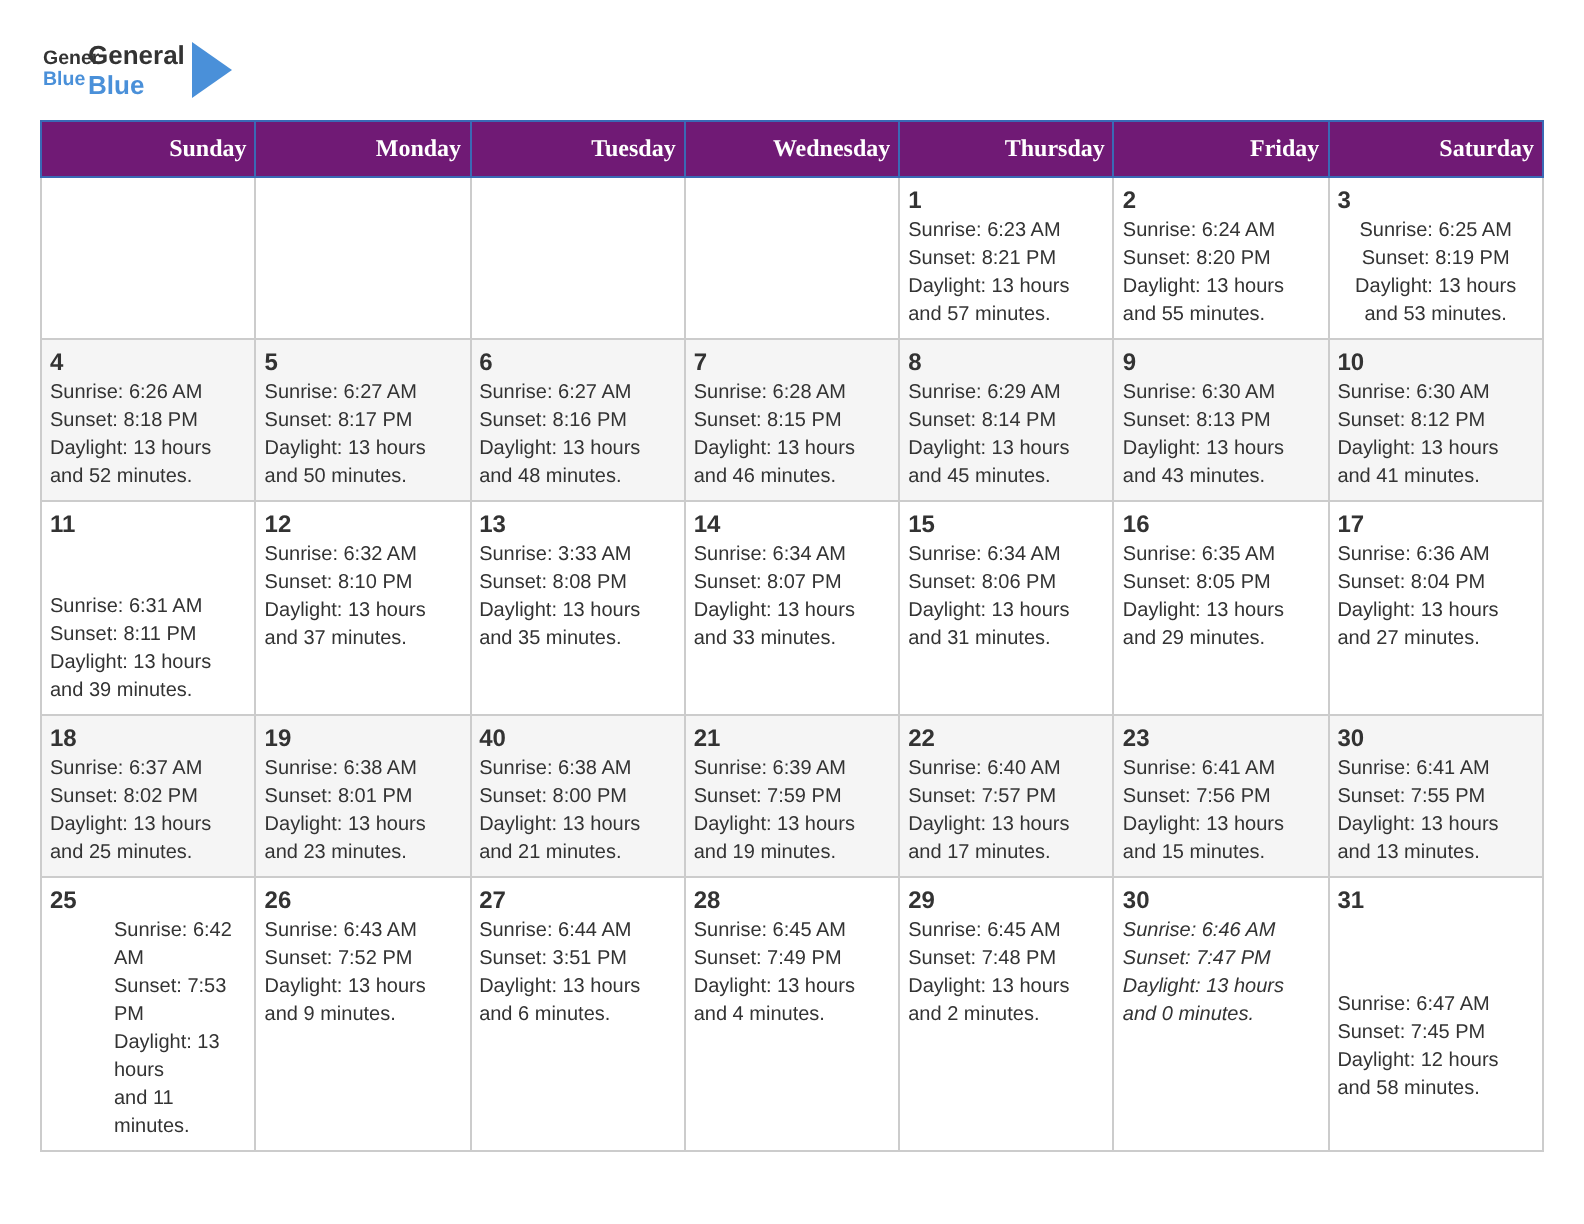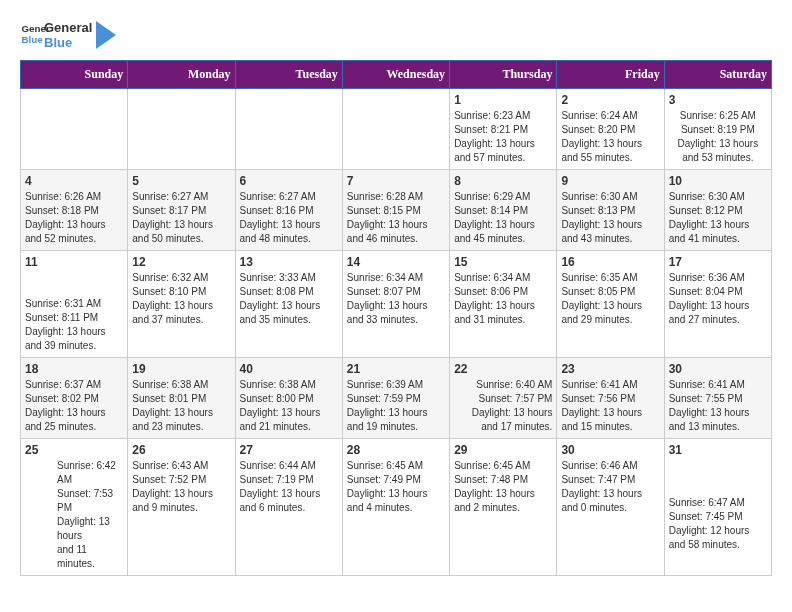--- a/index.html
+++ b/index.html
@@ -272,21 +272,21 @@
         </td>
         <td>
           <span class="day-number">21</span>
           <div class="day-info" style="white-space: pre-line;">Sunrise: 6:39 AM
 Sunset: 7:59 PM
 Daylight: 13 hours
 and 19 minutes.</div>
         </td>
         <td>
           <span class="day-number">22</span>
-          <div class="day-info" style="white-space: pre-line; text-align: right;">Sunrise: 6:40 AM
+          <div class="day-info" style="white-space: pre-line;">Sunrise: 6:40 AM
 Sunset: 7:57 PM
 Daylight: 13 hours
 and 17 minutes.</div>
         </td>
         <td>
           <span class="day-number">23</span>
           <div class="day-info" style="white-space: pre-line;">Sunrise: 6:41 AM
 Sunset: 7:56 PM
 Daylight: 13 hours
 and 15 minutes.</div>
@@ -310,41 +310,41 @@
         <td>
           <span class="day-number">26</span>
           <div class="day-info" style="white-space: pre-line;">Sunrise: 6:43 AM
 Sunset: 7:52 PM
 Daylight: 13 hours
 and 9 minutes.</div>
         </td>
         <td>
           <span class="day-number">27</span>
           <div class="day-info" style="white-space: pre-line;">Sunrise: 6:44 AM
-Sunset: 7:19 PM
+Sunset: 3:51 PM
 Daylight: 13 hours
 and 6 minutes.</div>
         </td>
         <td>
           <span class="day-number">28</span>
           <div class="day-info" style="white-space: pre-line;">Sunrise: 6:45 AM
 Sunset: 7:49 PM
 Daylight: 13 hours
 and 4 minutes.</div>
         </td>
         <td>
           <span class="day-number">29</span>
           <div class="day-info" style="white-space: pre-line;">Sunrise: 6:45 AM
 Sunset: 7:48 PM
 Daylight: 13 hours
 and 2 minutes.</div>
         </td>
         <td>
           <span class="day-number">30</span>
-          <div class="day-info" style="white-space: pre-line;">Sunrise: 6:46 AM
+          <div class="day-info" style="white-space: pre-line; font-style: italic;">Sunrise: 6:46 AM
 Sunset: 7:47 PM
 Daylight: 13 hours
 and 0 minutes.</div>
         </td>
         <td>
           <span class="day-number">31</span>
           <div class="day-info" style="white-space: pre-line; margin-top: 39px;">Sunrise: 6:47 AM
 Sunset: 7:45 PM
 Daylight: 12 hours
 and 58 minutes.</div>

